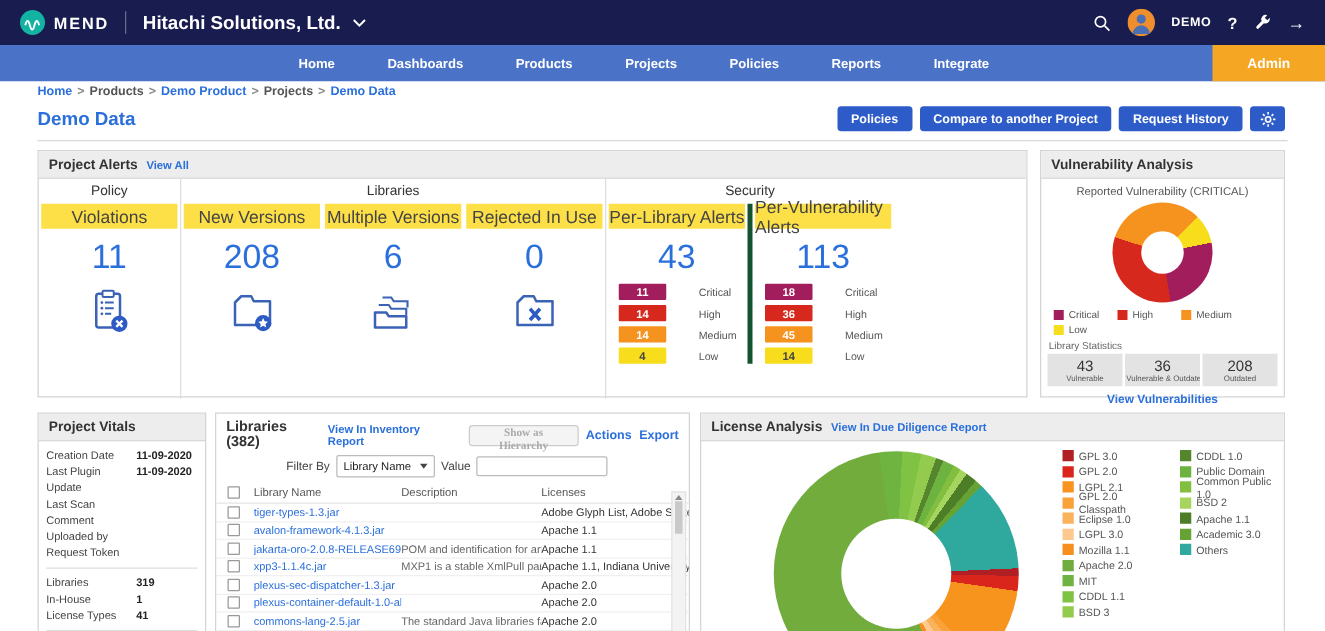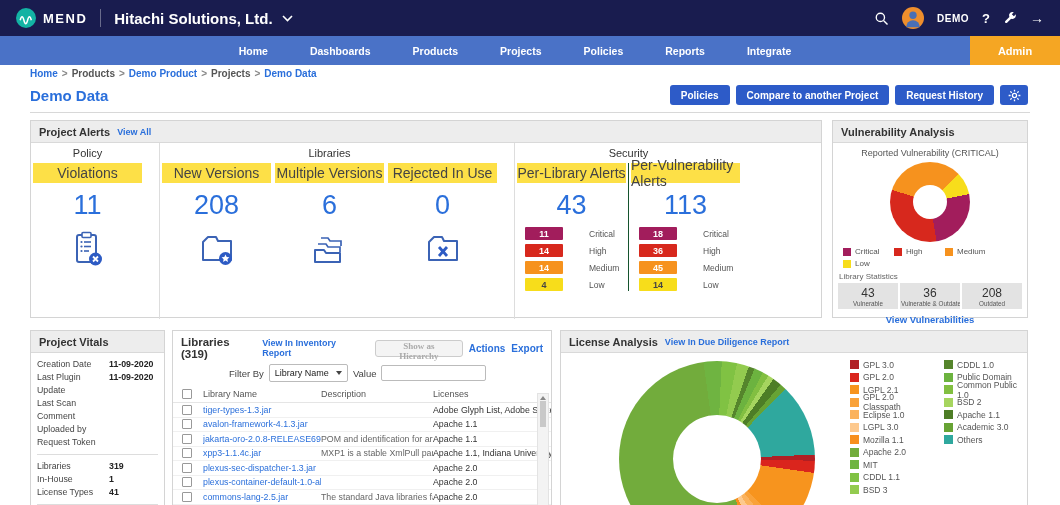--- a/index.html
+++ b/index.html
@@ -36,27 +36,27 @@
   .gear-btn{width:28px;display:flex;align-items:center;justify-content:center;padding:0;}
   .rule{position:absolute;top:112px;left:30px;right:30px;border-top:1px solid #d8d8d8;}
   
   .panel{position:absolute;background:#fff;border:1px solid #d4d4d4;box-sizing:border-box;}
   .panel-h{height:21px;background:#ededed;border-bottom:1px solid #d9d9d9;display:flex;align-items:center;
            gap:7px;padding:0 8px;font-size:11px;font-weight:bold;color:#333;}
   .lnk{color:#2a6fdb;font-weight:bold;}
   .lnk.sm{font-size:9px;}
   
   .pa{left:30px;top:120px;width:792px;height:198px;}
-  .pa-groups{display:flex;height:176px;gap:15px;}
+  .pa-groups{display:flex;height:176px;}
   .pa-group{border-left:1px solid #ddd;}
   .pa-group:first-child{border-left:none;}
   .pa-group-label{height:20px;display:flex;align-items:center;justify-content:center;font-size:11px;color:#333;}
   .pa-cols{display:flex;}
   .pa-col{width:113px;display:flex;flex-direction:column;align-items:center;}
-  .pa-group.sec .pa-col+.pa-col{border-left:1px solid #14532d;}
+  .pa-group.sec .pa-col+.pa-col{border-left:4px solid #14532d;}
   .pa-colhead{background:#fde047;height:20px;align-self:stretch;margin:0 2px;display:flex;align-items:center;
               justify-content:center;font-size:14px;color:#444;}
   .pa-num{margin-top:7px;font-size:27px;line-height:30px;color:#2a6fdb;}
   .pa-icon{margin-top:9px;}
   .chips{margin-top:7px;align-self:stretch;display:flex;flex-direction:column;gap:4px;padding-left:10px;}
   .chip-row{display:flex;align-items:center;}
   .chip{width:38px;height:13px;border-radius:1px;font-size:9px;font-weight:bold;color:#fff;display:flex;
         align-items:center;justify-content:center;}
   .chip.low{color:#444;}
   .chip-label{margin-left:26px;font-size:8.5px;color:#555;}
@@ -380,21 +380,21 @@
         <div class="pv-row">
           <span class="lbl">License Types</span>
           <span class="val">41</span>
         </div>
         <div class="pv-sep"></div>
       </div>
   </section>
 
   <section class="panel libs">
     <div class="libs-head">
-      <span class="libs-title">Libraries (319)</span>
+      <span class="libs-title">Libraries (382)</span>
       <a class="lnk sm">View In Inventory Report</a>
       <span class="spacer"></span>
       <button class="btn-dis">Show as Hierarchy</button>
       <a class="lnk b">Actions</a>
       <a class="lnk b">Export</a>
     </div>
     <div class="libs-filter">
       <span>Filter By</span>
       <span class="select">
         <span>Library Name</span>

